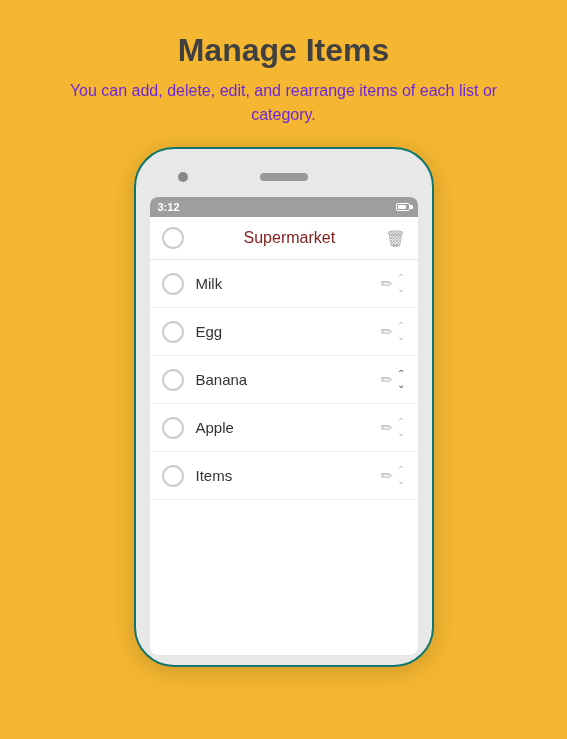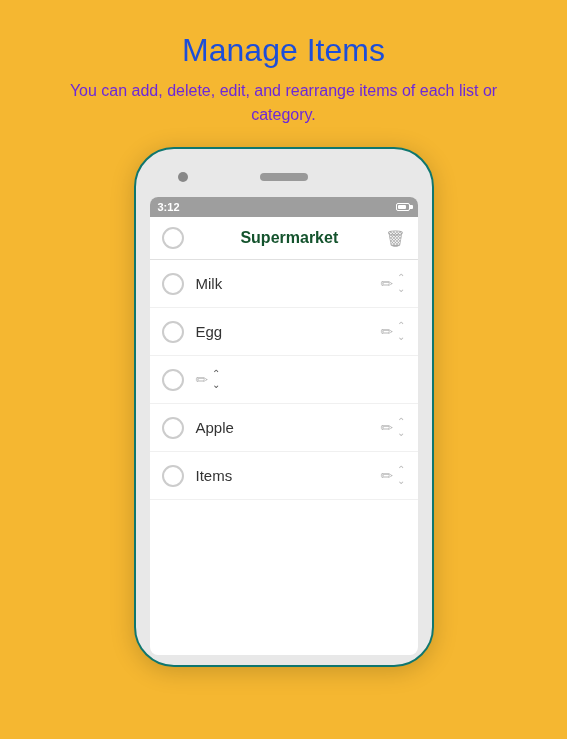--- a/index.html
+++ b/index.html
@@ -15,22 +15,22 @@
       overflow: hidden;
     }
 
     .page-header {
       text-align: center;
       padding: 32px 40px 20px;
     }
 
     .page-title {
       font-size: 32px;
-      font-weight: 400;
-      color: #1d4ed8;
+      font-weight: 700;
+      color: #404040;
       margin-bottom: 10px;
     }
 
     .page-subtitle {
       font-size: 16px;
       color: #6d28d9;
       line-height: 1.5;
     }
 
     
@@ -140,22 +140,22 @@
       border: 2px solid #ccc;
       border-radius: 50%;
       margin-right: 10px;
       flex-shrink: 0;
     }
 
     .header-title {
       flex: 1;
       text-align: center;
       font-size: 16px;
-      color: #14532d;
-      font-weight: 700;
+      color: #7f1d1d;
+      font-weight: 400;
     }
 
     .trash-icon {
       color: #aaa;
       font-size: 16px;
     }
 
     
     .list-item {
       display: flex;
@@ -259,20 +259,21 @@
         <span class="edit-icon">✏</span>
         <div class="reorder-icon">
           <span class="chevron-up">⌃</span>
           <span class="chevron-down">⌄</span>
         </div>
       </div>
     </div>
 
     <div class="list-item">
       <div class="item-checkbox"></div>
+      <span class="item-label">Banana</span>
       <div class="item-actions">
         <span class="edit-icon">✏</span>
         <div class="reorder-icon reorder-filled">
           <span class="chevron-up">⌃</span>
           <span class="chevron-down">⌄</span>
         </div>
       </div>
     </div>
 
     <div class="list-item">

